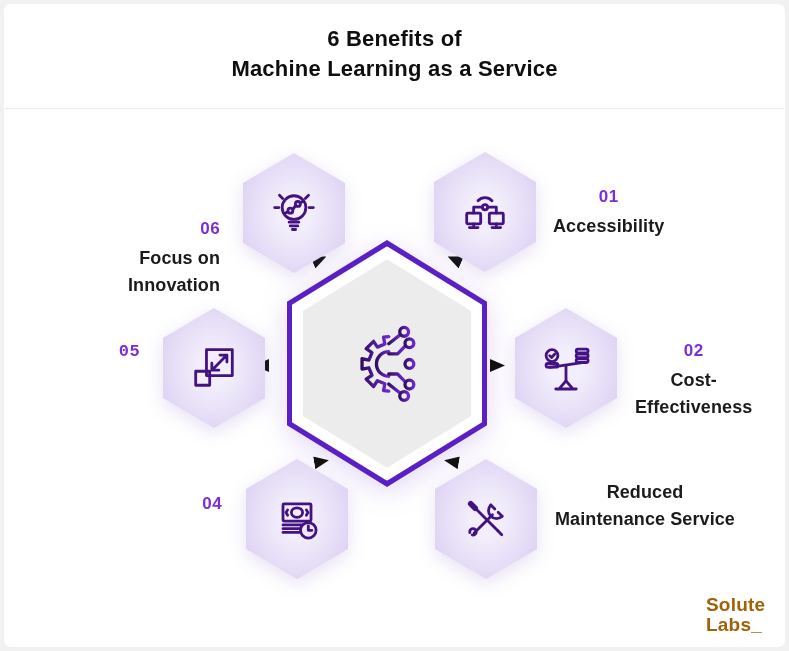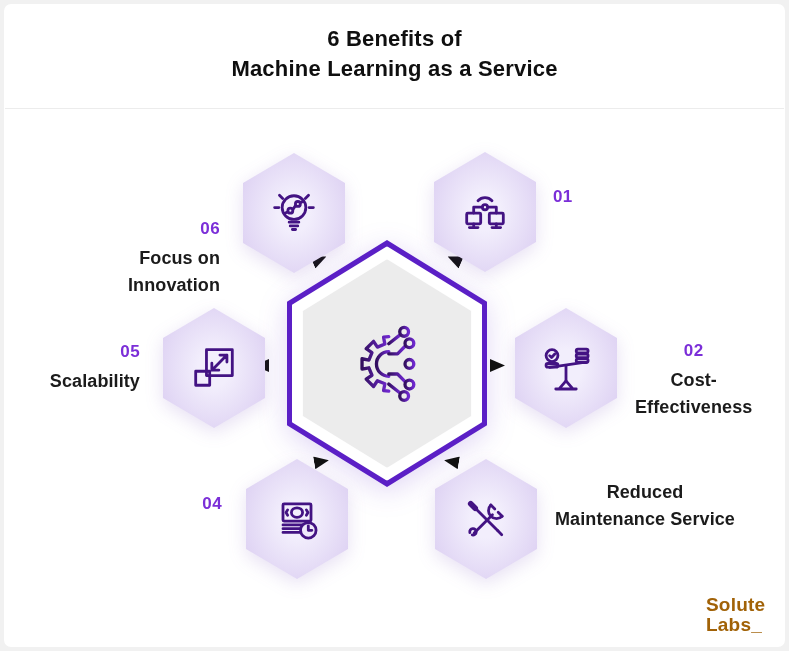--- a/index.html
+++ b/index.html
@@ -60,21 +60,21 @@
   .ar-br{left:444px;top:455px;transform:rotate(10deg);}
 
   
   .tblock{position:absolute;}
   .tblock .num{font-size:17px;font-weight:700;color:#7b2ed8;line-height:22px;margin-bottom:5px;letter-spacing:.4px;}
   .tblock .label{font-size:18px;font-weight:600;color:#1b1b1b;line-height:27px;white-space:pre-line;letter-spacing:.1px;}
   .tb-right{text-align:right;}
   .tb-left{text-align:center;}
   .tb-06{right:569px;top:174px;margin-top:44px;}
   .tb-01{left:553px;top:186px;}
-  .tb-05{right:649px;top:341px;}
+  .tb-05{right:649px;top:341px;font-family:Liberation Mono, monospace;}
   .tb-02{left:635px;top:340px;}
   .tb-04{right:567px;top:493px;}
   .tb-03{left:555px;top:479px;}
 
   
   .logo{
     position:absolute;left:706px;top:595px;
     font-size:19px;line-height:20px;font-weight:800;color:#a16207;
     letter-spacing:.2px;
   }
@@ -156,33 +156,33 @@
       <path d="M15.5,37 L15.5,40 M11.5,40.5 L19.5,40.5"></path>
       <rect x="30" y="27" width="13" height="10" rx="1"></rect>
       <path d="M36.5,37 L36.5,40 M32.5,40.5 L40.5,40.5"></path>
       <path d="M15.5,27 L15.5,21.5 L23,21.5 M29,21.5 L36.5,21.5 L36.5,27"></path>
       <circle cx="26" cy="21.5" r="2.4"></circle>
       <path d="M19.5,15.5 A9,9 0 0 1 32.5,15.5"></path>
     </svg>
   </div>
   <div class="tblock tb-left tb-01">
     <div class="num">01</div>
+    <div class="label">Accessibility</div>
   </div>
 
   <div class="hex-sm-wrap" style="left:163px;top:308px;">
     <div class="hex-sm hex"></div>
     <svg width="56" height="56" viewBox="0 0 52 52" class="icon">
       <rect x="19" y="9" width="24" height="24"></rect>
       <rect x="9" y="29" width="13" height="13"></rect>
       <path d="M24,28 L38,14 M38,14 L31.5,14 M38,14 L38,20.5 M24,28 L30.5,28 M24,28 L24,21.5"></path>
     </svg>
   </div>
   <div class="tblock tb-right tb-05">
     <div class="num">05</div>
-    <div class="label">Scalability</div>
   </div>
 
   <div class="hex-sm-wrap" style="left:515px;top:308px;">
     <div class="hex-sm hex"></div>
     <svg width="56" height="56" viewBox="0 0 52 52" class="icon">
       <path d="M11,25.5 L41,21"></path>
       <path d="M26,23.5 L26,38"></path>
       <path d="M26,38 L20,45 M26,38 L32,45 M16.5,45.5 L35.5,45.5"></path>
       <circle cx="13" cy="14.5" r="5.5"></circle>
       <path d="M10.8,14.5 L12.6,16.3 L15.6,13"></path>

